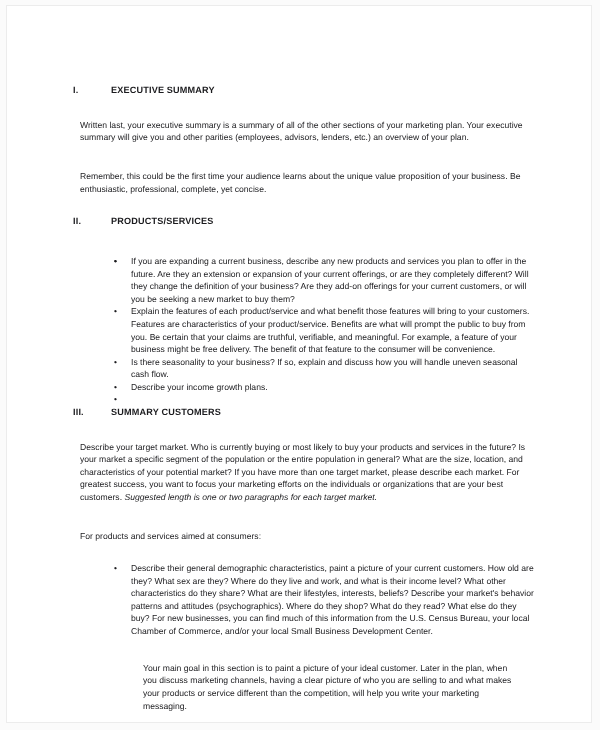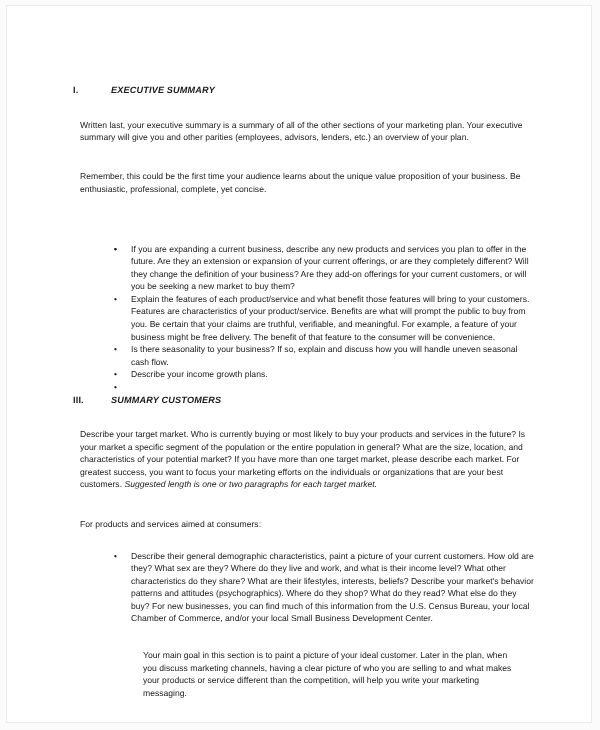--- a/index.html
+++ b/index.html
@@ -51,21 +51,20 @@
     display: flex;
     margin: 0;
     white-space: pre;
   }
   .section-heading .numeral {
     width: 38px;
     flex: 0 0 38px;
   }
   .section-heading .heading-text {
     flex: 1 1 auto;
-    font-style: italic;
   }
 
   p.para {
     margin: 7px;
     text-align: left;
   }
   .gap-sm { height: 12.5px; }
   .gap-md { height: 13px; }
   .gap-lg { height: 15px; }
 
@@ -105,20 +104,24 @@
         <span class="numeral">I.</span>
         <span class="heading-text">EXECUTIVE SUMMARY</span>
       </div>
       <div class="gap-lg"></div>
       <p class="para">Written last, your executive summary is a summary of all of the other sections of your marketing plan. Your executive summary will give you and other parities (employees, advisors, lenders, etc.) an overview of your plan.</p>
       <div class="gap-sm"></div>
       <p class="para"><span class="bold">Remember,</span><span> this could be the first time your audience learns about the unique value proposition of your business. Be enthusiastic, professional, complete, yet concise.</span></p>
 
       <div class="gap-md"></div>
 
+      <div class="section-heading">
+        <span class="numeral">II.</span>
+        <span class="heading-text">PRODUCTS/SERVICES</span>
+      </div>
       <div class="gap-lg"></div>
       <div class="gap-sm"></div>
       <ul class="bullet-list">
         <li class="bullet-item"><span class="bullet-dot">•</span></li>
         <li class="bullet-item"><span class="bullet-dot">•</span><span>If you are expanding a current business, describe any new products and services you plan to offer in the future. Are they an extension or expansion of your current offerings, or are they completely different? Will they change the definition of your business? Are they add-on offerings for your current customers, or will you be seeking a new market to buy them?</span></li>
         <li class="bullet-item"><span class="bullet-dot">•</span><span>Explain the features of each product/service and what benefit those features will bring to your customers. Features are characteristics of your product/service. Benefits are what will prompt the public to buy from you. Be certain that your claims are truthful, verifiable, and meaningful. For example, a feature of your business might be free delivery. The benefit of that feature to the consumer will be convenience.</span></li>
         <li class="bullet-item"><span class="bullet-dot">•</span><span>Is there seasonality to your business? If so, explain and discuss how you will handle uneven seasonal cash flow.</span></li>
         <li class="bullet-item"><span class="bullet-dot">•</span><span>Describe your income growth plans.</span></li>
         <li class="bullet-item"><span class="bullet-dot">•</span></li>
       </ul>

